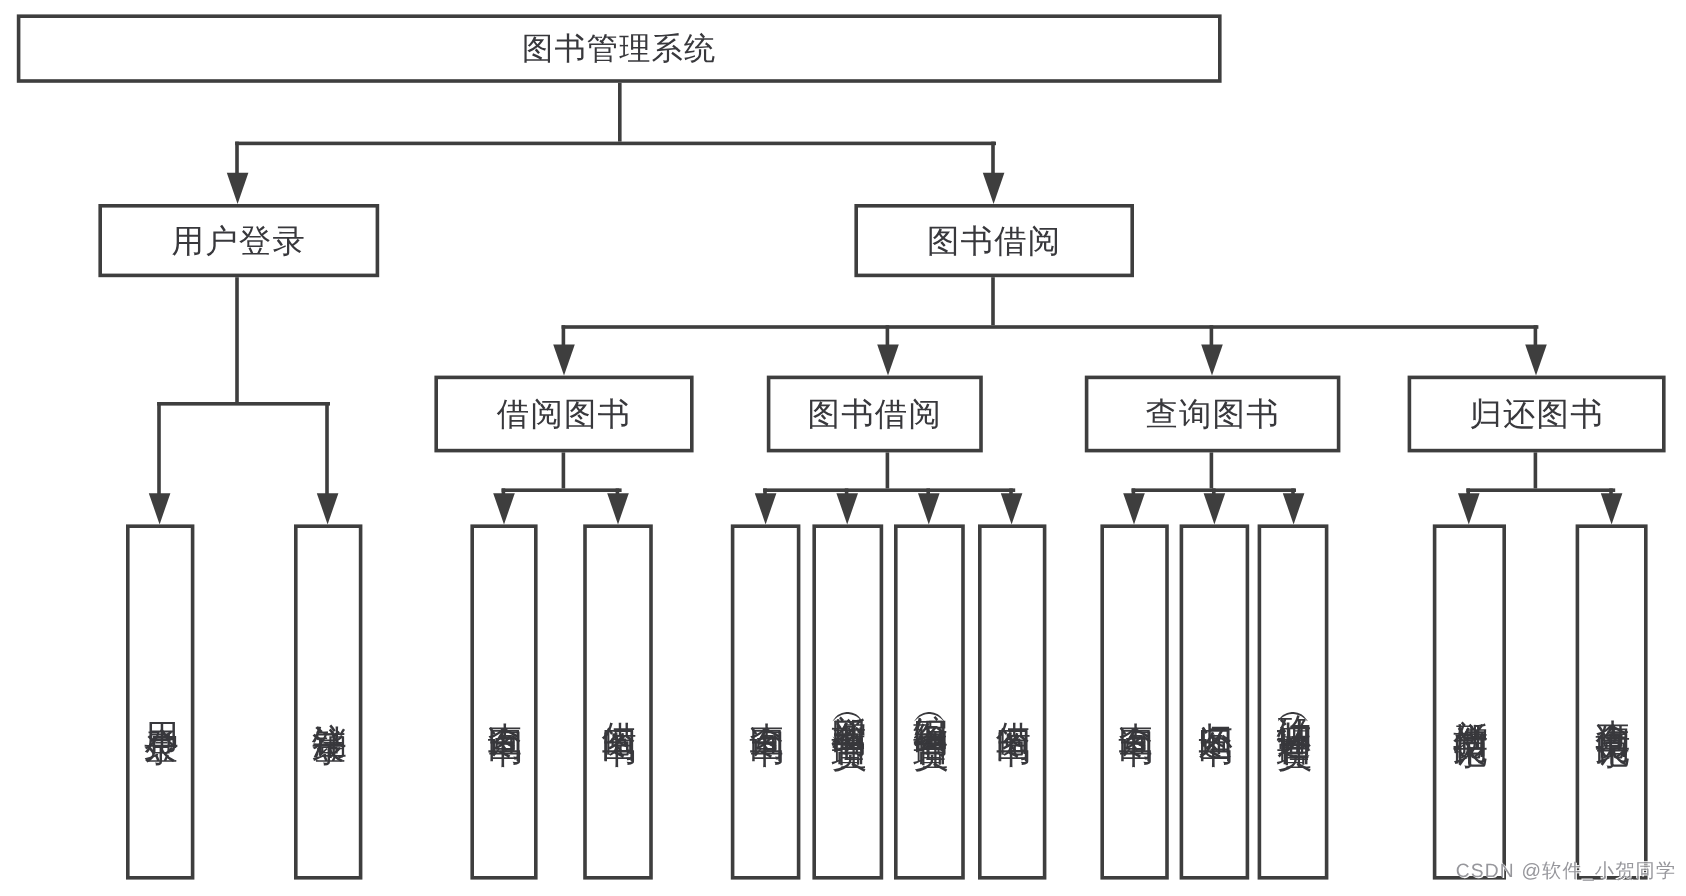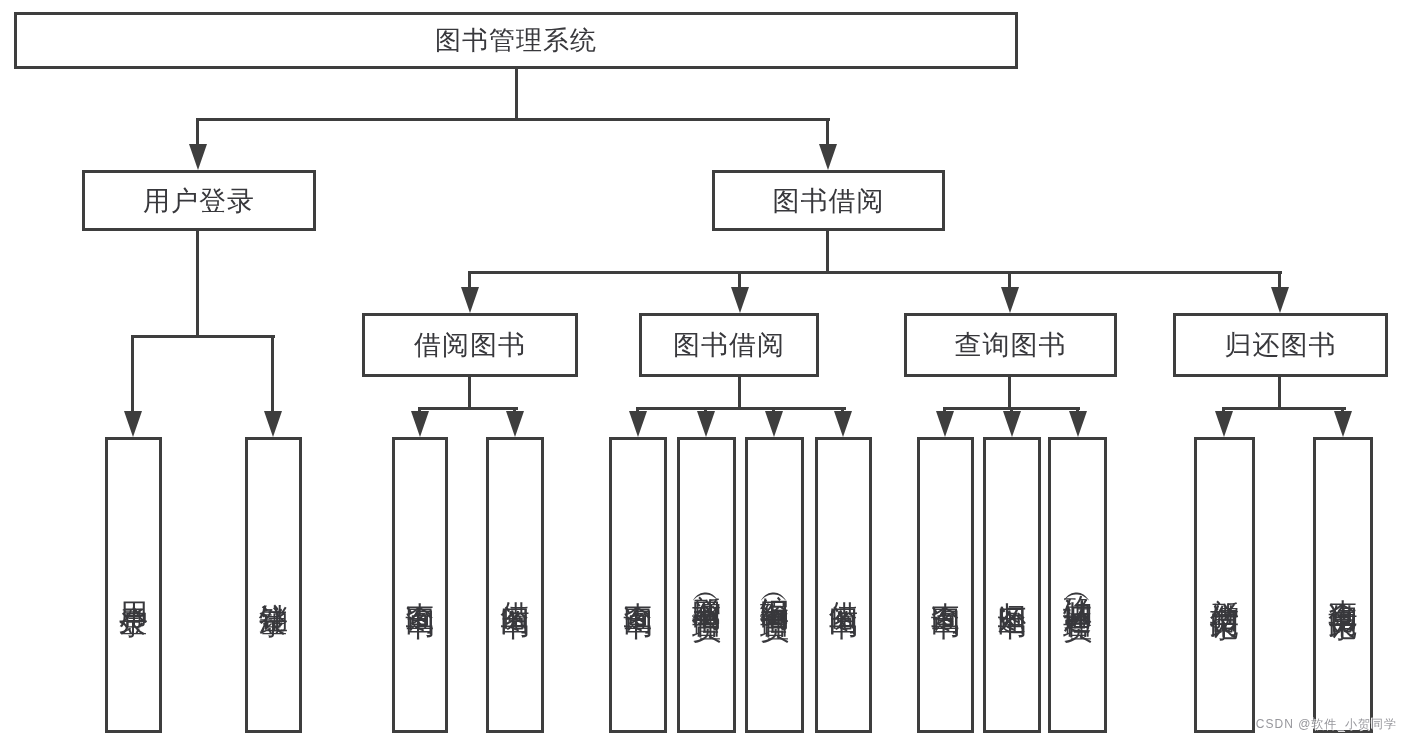--- a/index.html
+++ b/index.html
@@ -43,21 +43,21 @@
   .hline{position:absolute;height:3px;background:#3e3e3e;}
   .arrow{
     position:absolute;width:0;height:0;
     border-left:9px solid transparent;
     border-right:9px solid transparent;
     border-top:26px solid #3e3e3e;
   }
   .watermark{
     position:absolute;
     top:716px;right:8px;
-    font-size:12px;
+    font-size:16px;
     color:#97979c;
     text-shadow:1px 1px 0 #ffffff,-1px -1px 0 #ffffff;
     letter-spacing:1px;
     white-space:nowrap;
   }
 </style>
 </head>
 <body>
 
 <div class="box root" style="left:14px;top:12px;width:1004px;height:57px">

